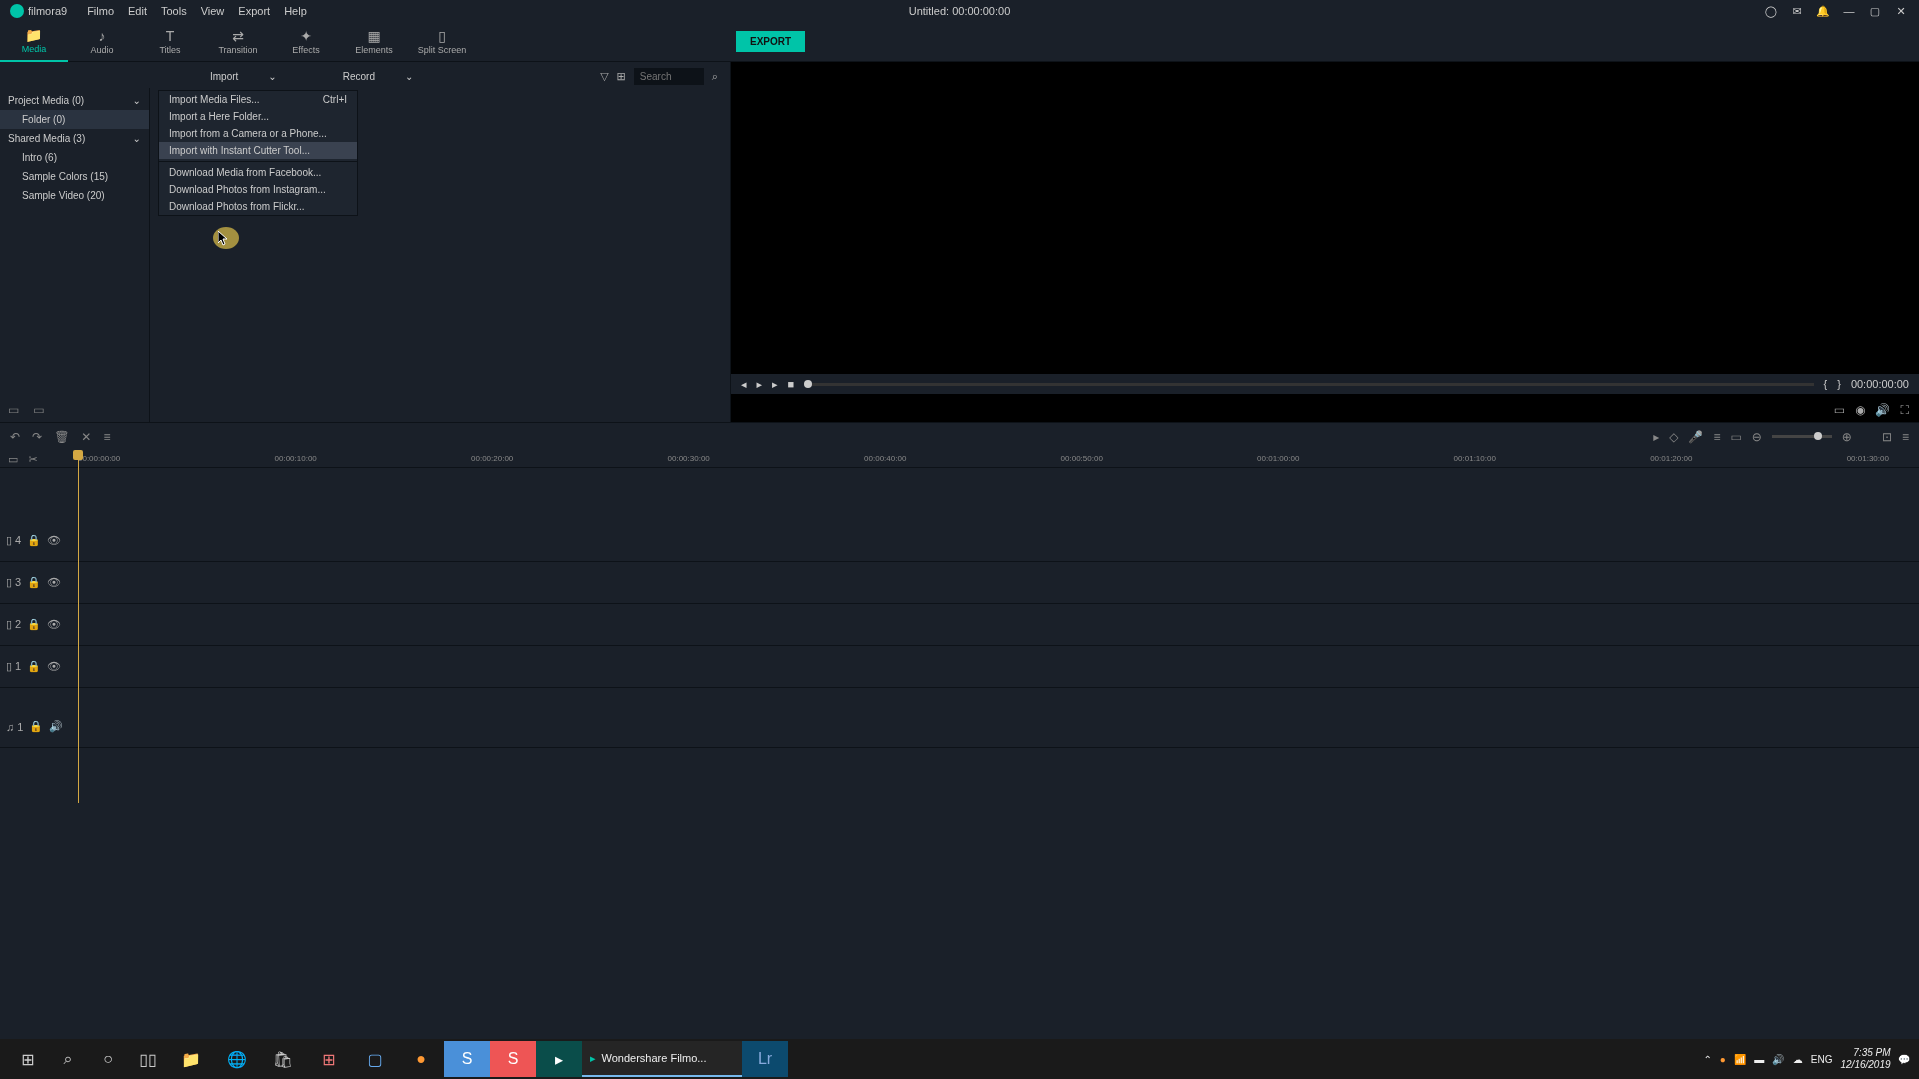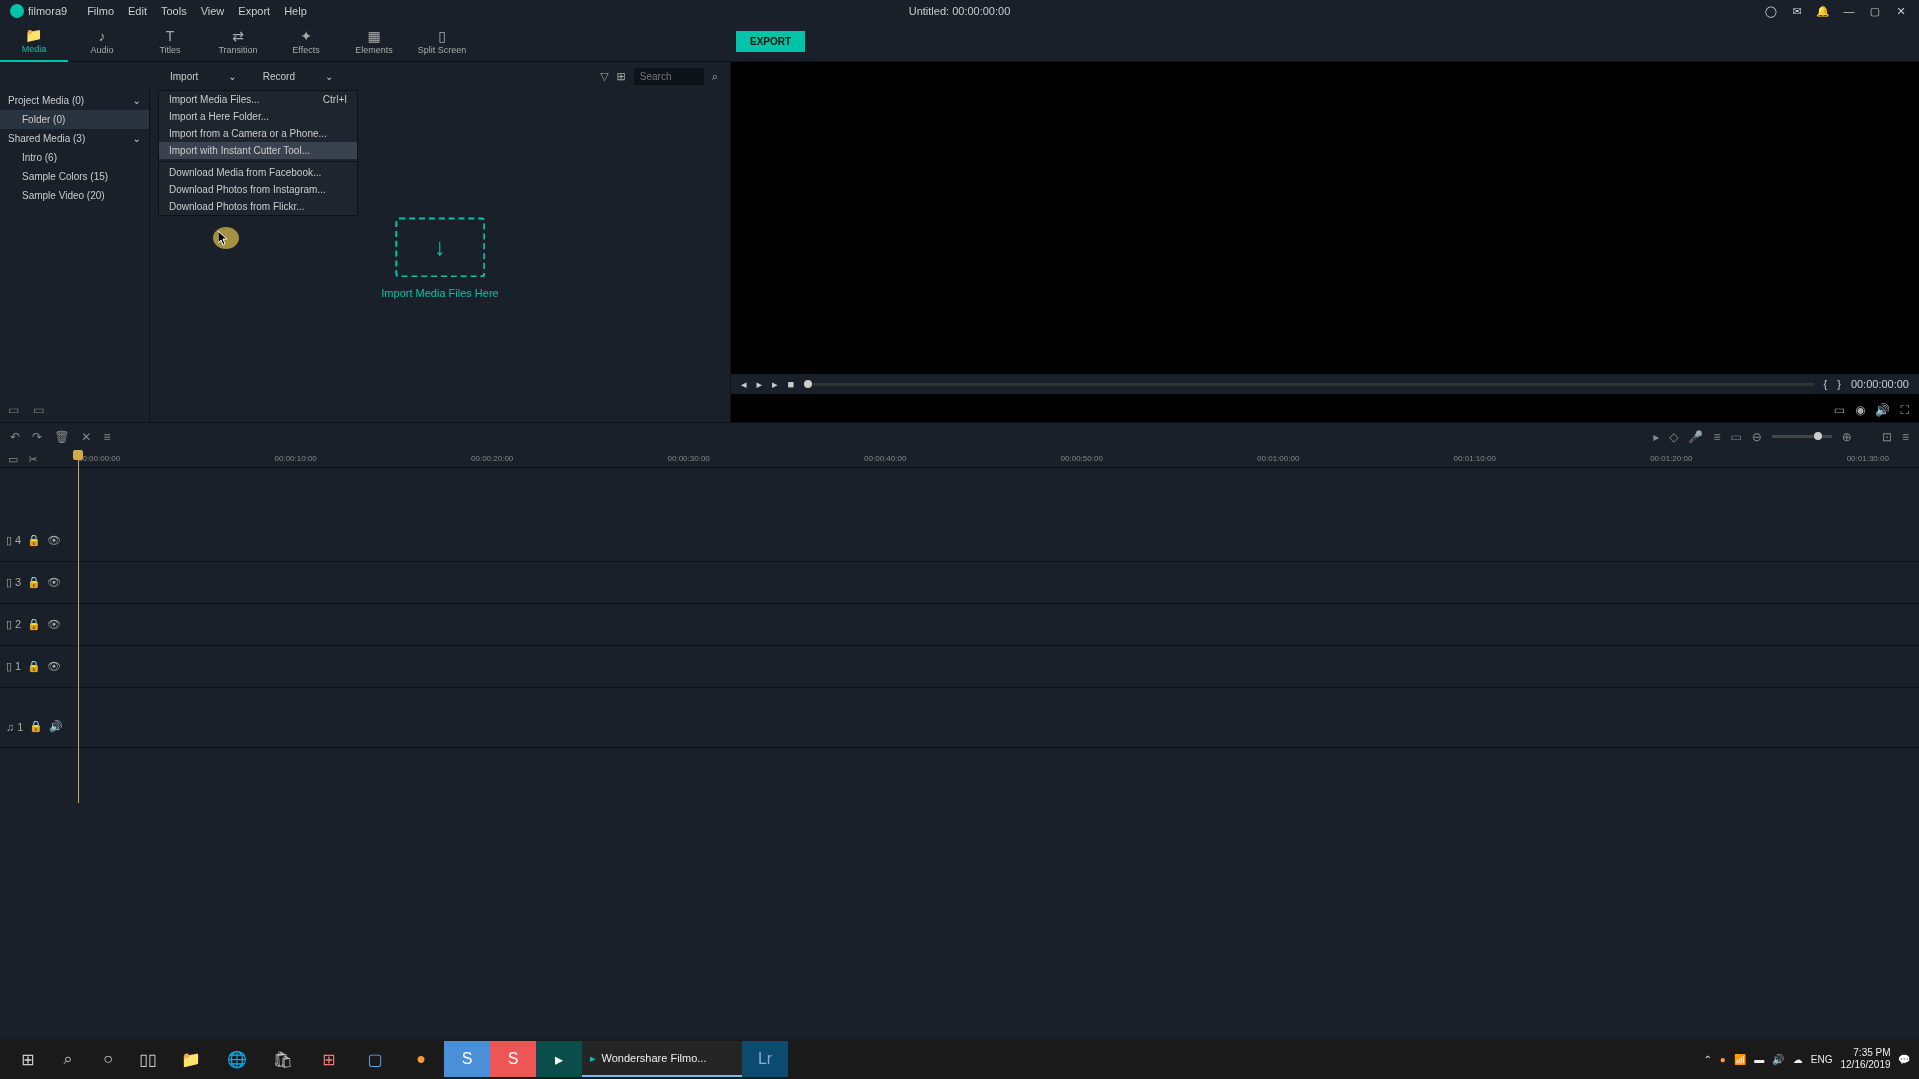--- a/index.html
+++ b/index.html
@@ -27,21 +27,21 @@
 .workspace { display: flex; height: 360px; background: #1a2029; }
 .sidebar { width: 150px; background: #1a2029; border-right: 1px solid #0d1218; padding-top: 3px; position: relative; margin-top: 26px; }
 .sidebar-header { display: flex; justify-content: space-between; align-items: center; padding: 4px 8px; font-size: 10px; color: #ccc; }
 .sidebar-item { padding: 4px 8px 4px 22px; font-size: 10px; color: #ccc; cursor: pointer; }
 .sidebar-item.active { background: #2a3340; }
 .sidebar-bottom { position: absolute; bottom: 5px; left: 8px; display: flex; gap: 14px; }
 .sidebar-bottom span { cursor: pointer; font-size: 12px; color: #888; }
 
 .media-area { width: 580px; background: #1a2029; position: relative; }
 .media-toolbar { height: 28px; display: flex; align-items: center; padding: 0 12px; gap: 10px; }
-.dropdown-btn { display: flex; align-items: center; gap: 30px; padding: 2px 8px; font-size: 10px; color: #ccc; cursor: pointer; }
+.dropdown-btn { display: flex; align-items: center; gap: 30px; padding: 2px 8px; font-size: 10px; color: #ccc; cursor: pointer; margin-left: 40px; }
 .media-toolbar-right { margin-left: auto; display: flex; align-items: center; gap: 8px; }
 .search-box { background: #0d1218; border: none; color: #ccc; font-size: 10px; padding: 3px 6px; width: 70px; }
 .media-toolbar-right span { cursor: pointer; font-size: 11px; color: #aaa; }
 
 
 .import-menu { position: absolute; top: 28px; left: 8px; width: 200px; background: #1e252f; border: 1px solid #0d1218; z-index: 100; }
 .import-menu-item { padding: 3px 10px; font-size: 10px; color: #ccc; cursor: pointer; display: flex; justify-content: space-between; }
 .import-menu-item.highlighted { background: #3a4250; }
 .import-menu-sep { height: 1px; background: #0d1218; margin: 2px 0; }
 
@@ -84,21 +84,21 @@
 .cursor-highlight { position: absolute; left: 213px; top: 227px; width: 26px; height: 22px; background: rgba(255,220,80,0.6); border-radius: 50%; z-index: 200; }
 .cursor-arrow { position: absolute; left: 218px; top: 231px; width: 12px; height: 16px; z-index: 201; }
 
 
 .taskbar { position: absolute; bottom: 0; left: 0; right: 0; height: 40px; background: #1a1a1a; display: flex; align-items: center; padding: 0 8px; }
 .taskbar-item { width: 40px; height: 36px; display: flex; align-items: center; justify-content: center; cursor: pointer; font-size: 16px; }
 .taskbar-app { width: 46px; }
 .taskbar-running { border-bottom: 2px solid #76b9ed; background: rgba(255,255,255,0.05); display: flex; align-items: center; padding: 0 8px; font-size: 11px; color: #eee; width: 160px; height: 36px; }
 .taskbar-right { margin-left: auto; display: flex; align-items: center; gap: 8px; font-size: 10px; color: #eee; }
 .taskbar-right span { cursor: pointer; }
-.taskbar-time { text-align: right; line-height: 12px; }
+.taskbar-time { text-align: right; line-height: 12px; font-style: italic; }
 </style>
 </head>
 <body>
 
 <div class="titlebar">
   <div class="logo">
     <span class="logo-icon"></span>
     <span>filmora9</span>
   </div>
   <div class="menu">
@@ -210,24 +210,20 @@
           <span>Download Media from Facebook...</span>
         </div>
       <div class="import-menu-item">
           <span>Download Photos from Instagram...</span>
         </div>
       <div class="import-menu-item">
           <span>Download Photos from Flickr...</span>
         </div>
     </div>
 
-    <div class="import-drop">
-      <div class="import-drop-box"></div>
-      <div class="import-drop-text">Import Media Files Here</div>
-    </div>
   </div>
 
   <div class="preview-area">
     <div class="player-controls">
       <span>◂</span>
       <span>▸</span>
       <span>▸</span>
       <span>■</span>
       <div class="player-progress"></div>
       <span>{</span>

